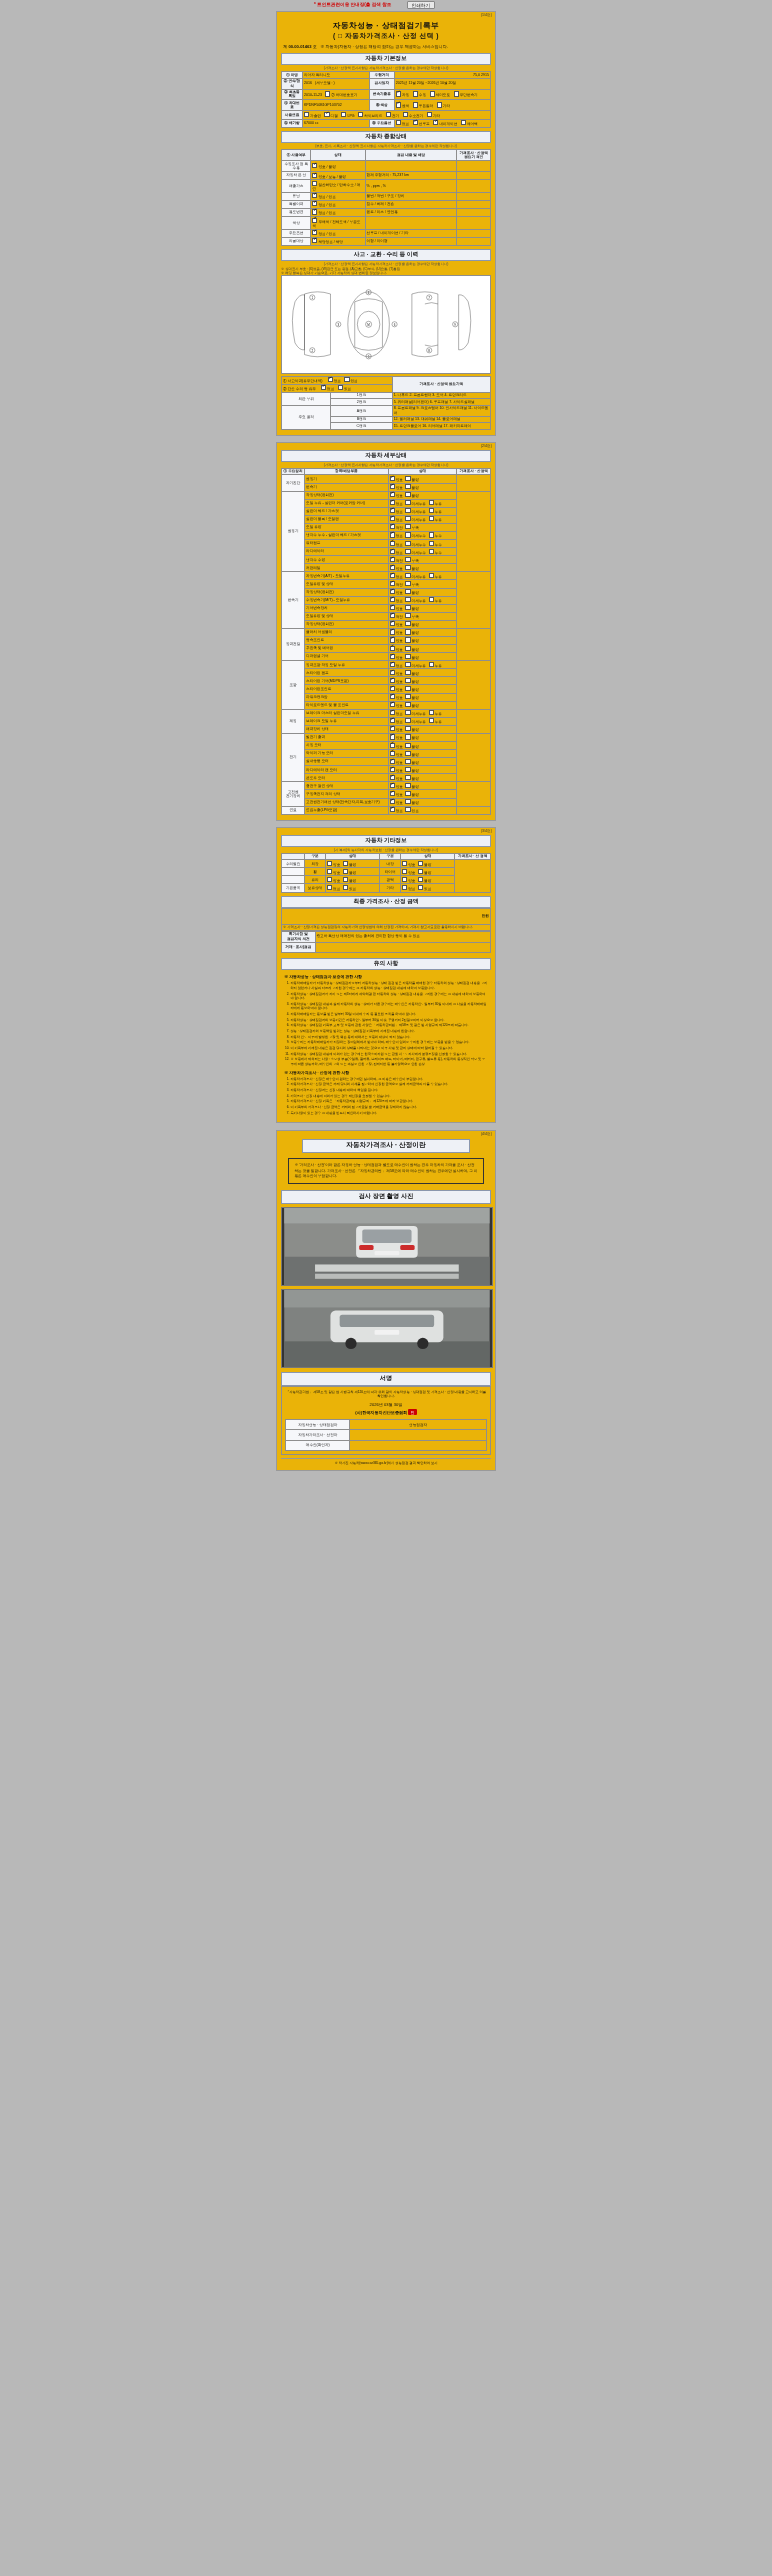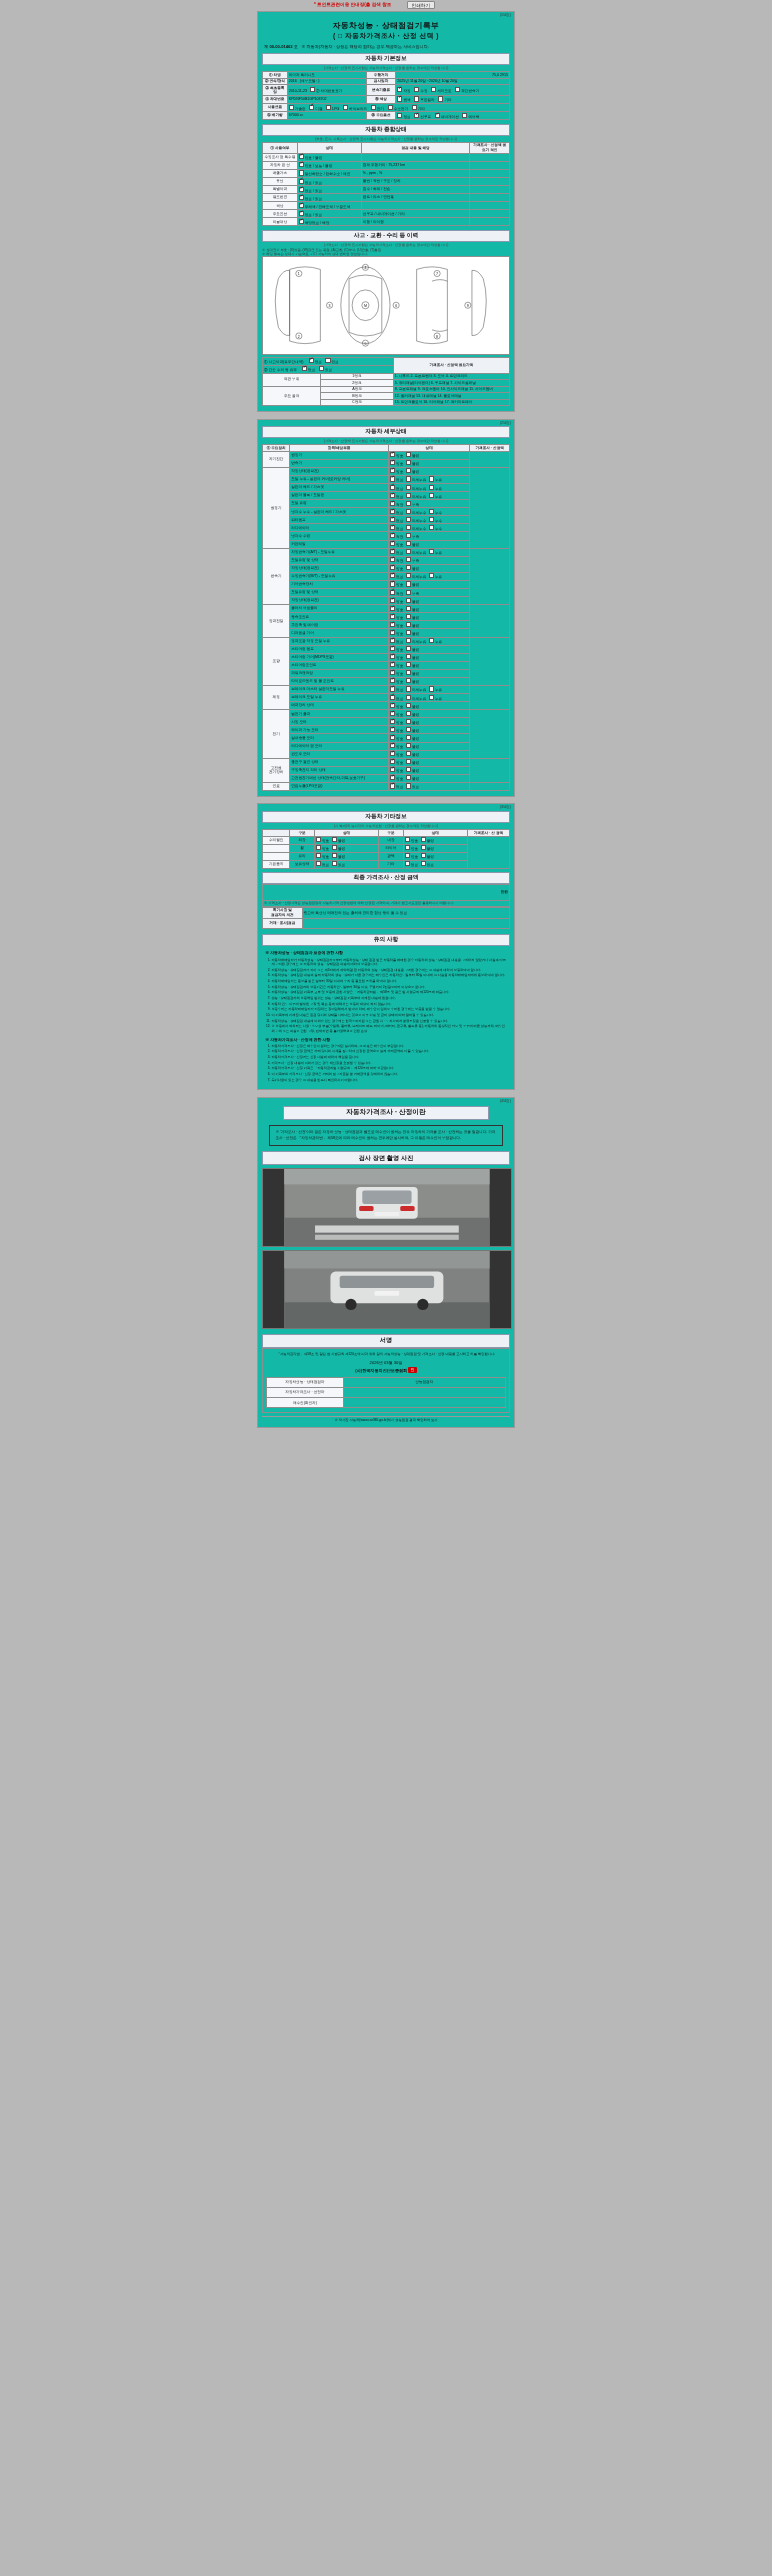--- a/index.html
+++ b/index.html
@@ -1,20 +1,20 @@
 <!DOCTYPE html>
 <html style="font-size:8.2px"><head>
 <meta charset="utf-8">
 <style>
   html,body{margin:0;padding:0;background:#b8b8b8;}
   body{font-family:"Liberation Sans",sans-serif;font-size:4.6px;color:#111;}
   .topbar{width:773px;height:11.3px;background:#b8b8b8;position:relative;}
   .topbar .warn{position:absolute;left:314px;top:2.1px;color:#d00000;font-size:4.6px;font-weight:bold;}
   .printbtn{position:absolute;left:407px;top:1px;font-size:4.6px;border:0.5px solid #888;background:#e8e8e8;padding:0.5px 3.6px;border-radius:1px;}
-  .page{width:258px;margin:0 auto 6.2px auto;background:#14b8a6;border:0.5px solid #999;position:relative;padding:3.1px 4.1px 5.2px 4.1px;box-sizing:border-box;}
+  .page{width:220px;margin:0 auto 6.2px auto;background:#eab308;border:0.5px solid #999;position:relative;padding:3.1px 4.1px 5.2px 4.1px;box-sizing:border-box;}
   .pgno{position:absolute;right:3.1px;top:1px;font-size:3.6px;color:#333;}
   .docttl{text-align:center;font-size:7.7px;font-weight:bold;letter-spacing:0.5px;margin-top:5.2px;line-height:1.35;}
   .docttl small{font-size:6.7px;}
   .docno{font-size:4.1px;margin-top:3.1px;padding-left:2.1px;}
   .docno b{font-weight:bold;}
   .secttl{text-align:center;font-weight:bold;font-size:5.7px;background:#eef1f6;border:0.5px solid #8a97ad;margin-top:3.6px;padding:1px 0;}
   .seccap{text-align:center;font-size:3.3px;color:#444;margin:1px 0 1px 0;}
   table{border-collapse:collapse;width:100%;font-size:3.6px;}
   td,th{border:0.5px solid #8e8e8e;padding:0.5px 1px;vertical-align:middle;line-height:1.25;}
   .lbl{background:#eef1f6;text-align:center;font-weight:bold;}

